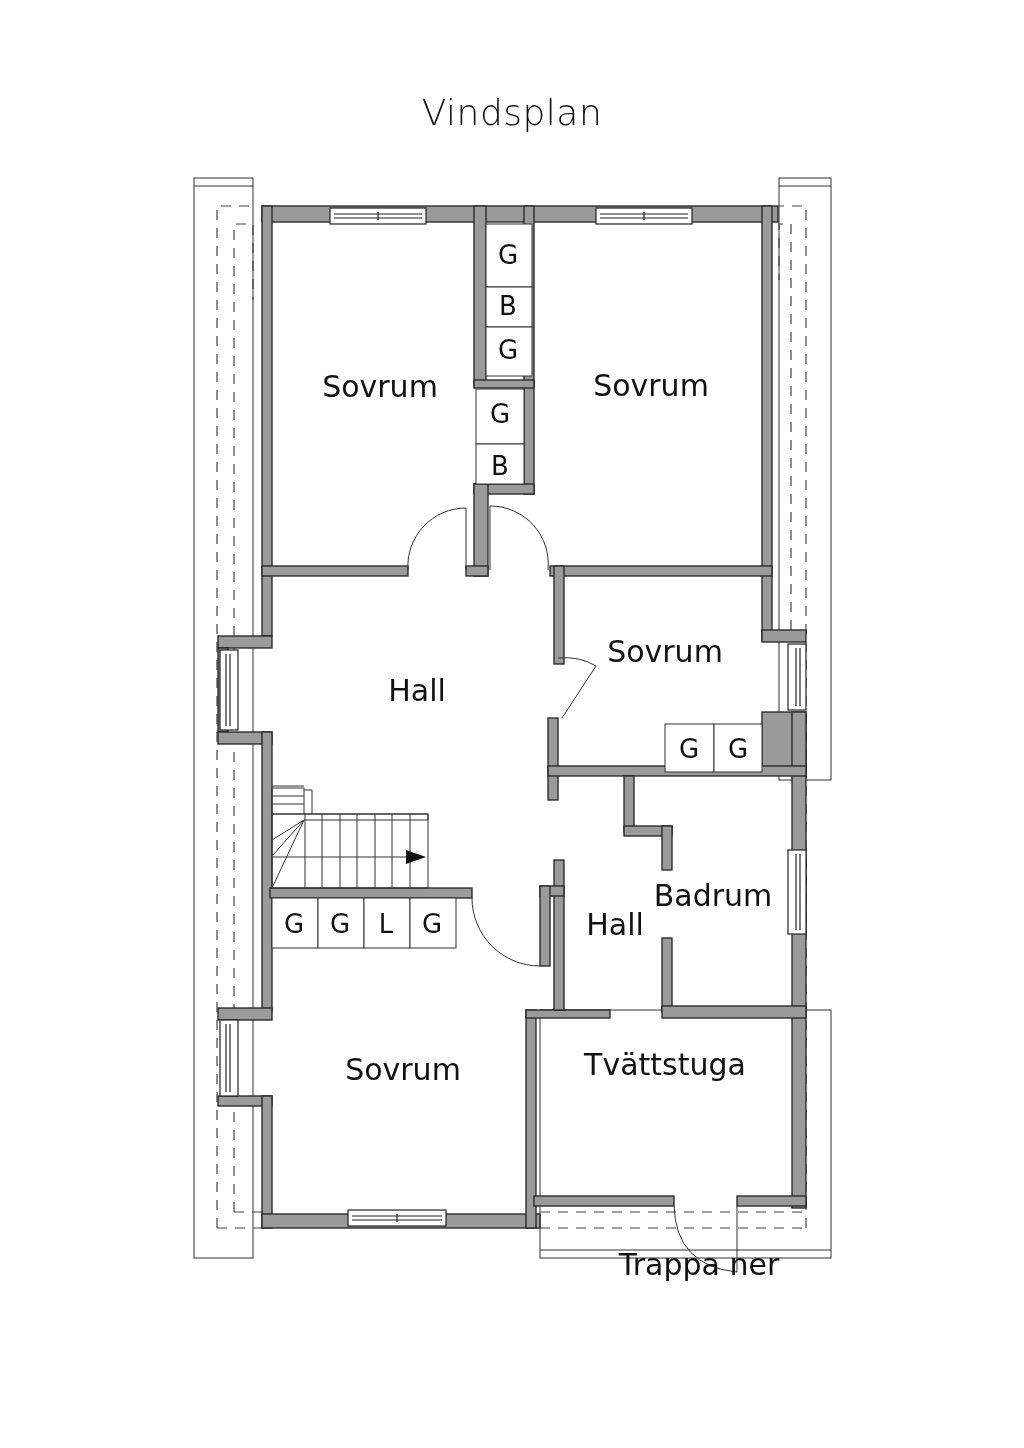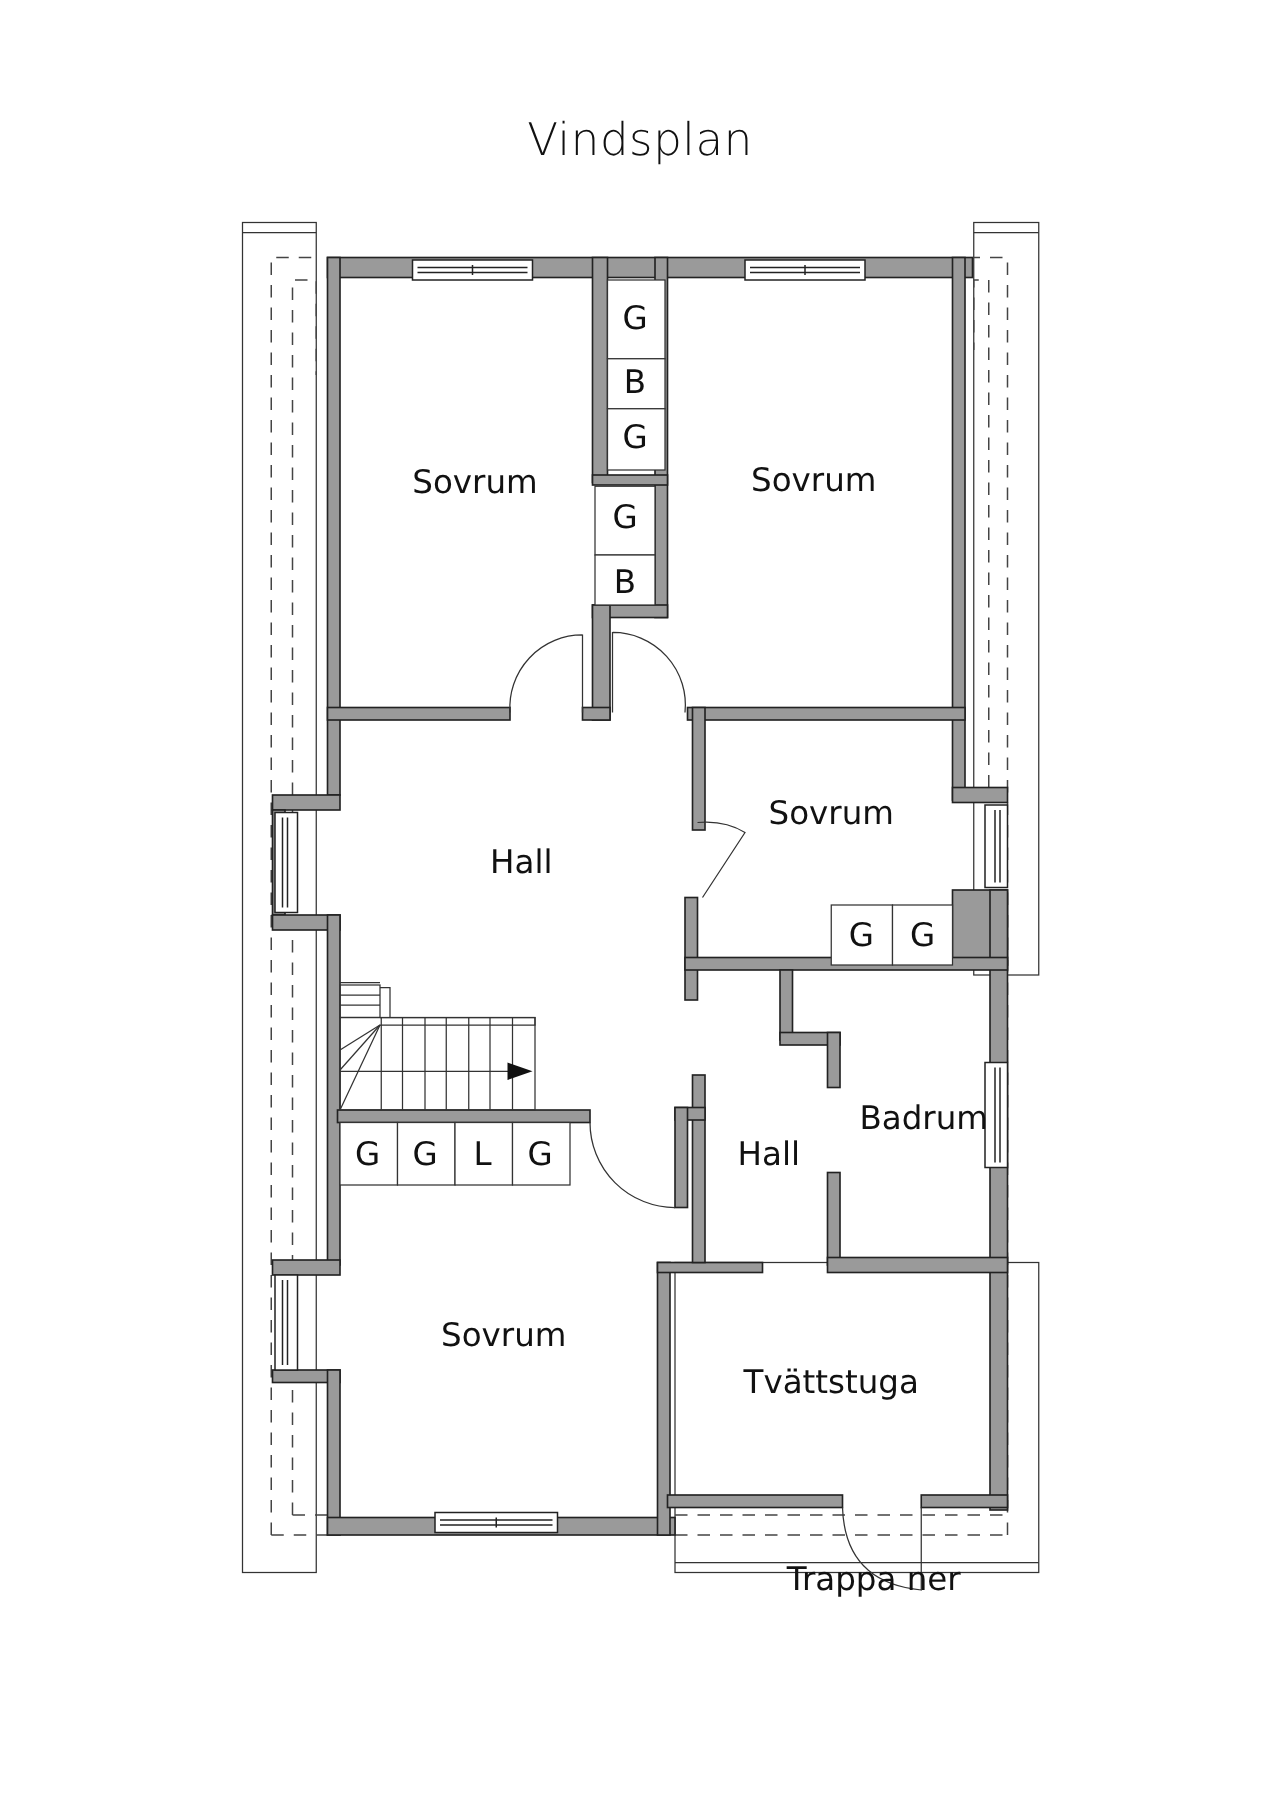--- a/index.html
+++ b/index.html
@@ -5,21 +5,21 @@
   html, body { margin: 0; padding: 0; background: #ffffff; }
   body { width: 1024px; height: 1448px; position: relative; overflow: hidden; font-family: "DejaVu Sans", sans-serif; }
   #title { position: absolute; left: 0; width: 1024px; top: 92px; text-align: center; font-size: 36px; color: #111; font-weight: 300; letter-spacing: 0.5px; }
   svg { position: absolute; left: 0; top: 0; }
   .wall { fill: #9a9a9a; stroke: #222; stroke-width: 1.3; }
   .line { fill: none; stroke: #222; stroke-width: 1.2; }
   .thin { fill: none; stroke: #333; stroke-width: 1; }
   .dash { fill: none; stroke: #444; stroke-width: 1.2; stroke-dasharray: 10 8; }
   .win { fill: #fff; stroke: #222; stroke-width: 1.2; }
   .cell { fill: #fff; stroke: #333; stroke-width: 1; }
-  .lbl { position: absolute; font-size: 26px; color: #111; white-space: nowrap; transform: translate(-50%, -50%); }
+  .lbl { position: absolute; font-size: 30px; color: #111; white-space: nowrap; transform: translate(-50%, -50%); }
   .cl { position: absolute; font-size: 26px; color: #111; transform: translate(-50%, -50%); }
 </style>
 </head>
 <body>
 
 <div id="title">Vindsplan</div>
 
 <svg width="1024" height="1448" viewBox="0 0 1024 1448">
 
   <g>
@@ -166,24 +166,24 @@
     </g>
     <polygon points="406,850 426,857 406,864" fill="#111"></polygon>
   </g>
 </svg>
 
 <div>
   <div class="lbl" style="left:380px;top:386px">Sovrum</div>
   <div class="lbl" style="left:651px;top:385px">Sovrum</div>
   <div class="lbl" style="left:665px;top:651px">Sovrum</div>
   <div class="lbl" style="left:417px;top:690px">Hall</div>
-  <div class="lbl" style="left:739px;top:895px">Badrum</div>
+  <div class="lbl" style="left:713px;top:895px">Badrum</div>
   <div class="lbl" style="left:615px;top:924px">Hall</div>
   <div class="lbl" style="left:403px;top:1069px">Sovrum</div>
-  <div class="lbl" style="left:665px;top:1106px">Tvättstuga</div>
+  <div class="lbl" style="left:665px;top:1064px">Tvättstuga</div>
 </div>
 
 <div>
   <div class="cl" style="left:508px;top:255px">G</div>
   <div class="cl" style="left:508px;top:306px">B</div>
   <div class="cl" style="left:508px;top:350px">G</div>
   <div class="cl" style="left:500px;top:414px">G</div>
   <div class="cl" style="left:500px;top:466px">B</div>
   <div class="cl" style="left:689px;top:749px">G</div>
   <div class="cl" style="left:738px;top:749px">G</div>

